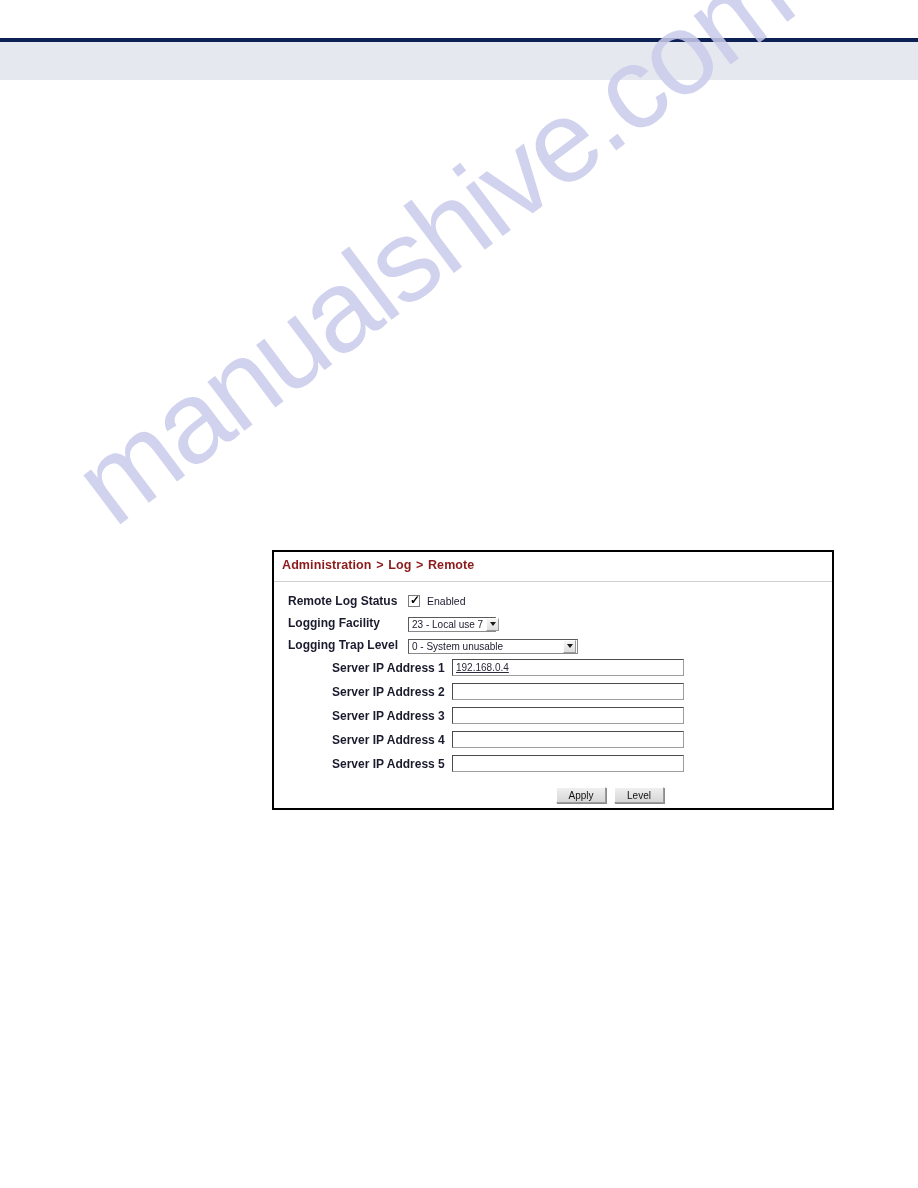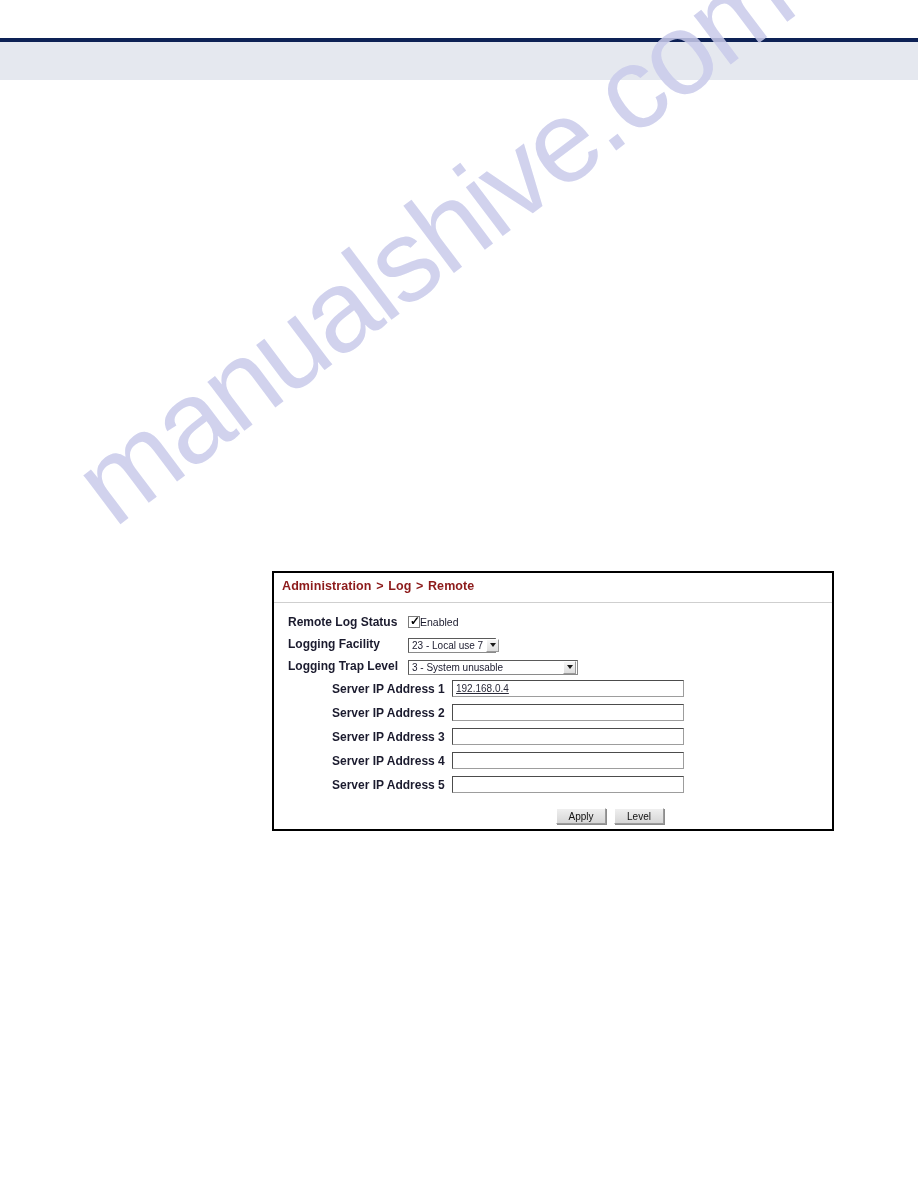--- a/index.html
+++ b/index.html
@@ -49,21 +49,21 @@
     opacity: .85;
     white-space: nowrap;
     pointer-events: none;
     user-select: none;
   }
 
   
   .panel {
     position: absolute;
     left: 272px;
-    top: 571px;
+    top: 550px;
     width: 562px;
     height: 260px;
     background: #ffffff;
     border: 2px solid #000000;
     box-sizing: border-box;
   }
   .panel-header {
     height: 30px;
     border-bottom: 1px solid #cfcfcf;
     box-sizing: border-box;
@@ -127,20 +127,21 @@
     left: 1px;
     top: -2px;
     font-size: 12px;
     line-height: 13px;
     color: #000;
     font-weight: bold;
   }
   .cb-label {
     font-size: 10.5px;
     color: #1b1b2e;
+    margin-left: 7px;
     white-space: nowrap;
   }
 
   
   .select {
     display: inline-flex;
     align-items: center;
     height: 15px;
     background: #ffffff;
     border: 1px solid #8a8a8a;
@@ -268,21 +269,21 @@
               <span class="caret"></span>
             </span>
         </div>
       </div>
     </div>
 
     <div class="form-row">
       <div class="form-label">Logging Trap Level</div>
       <div class="form-control">
         <div class="select select-trap">
-          <span class="sel-text">3 - System unusable</span>
+          <span class="sel-text">0 - System unusable</span>
           <span class="arrow-btn">
               <span class="caret"></span>
             </span>
         </div>
       </div>
     </div>
 
     <div class="form-row spaced">
       <div class="form-label">Server IP Address 1</div>
       <div class="form-control">

